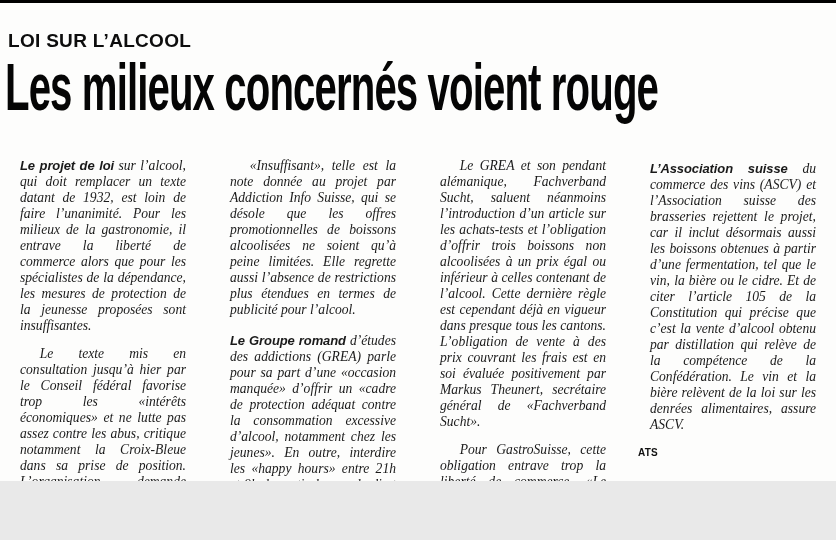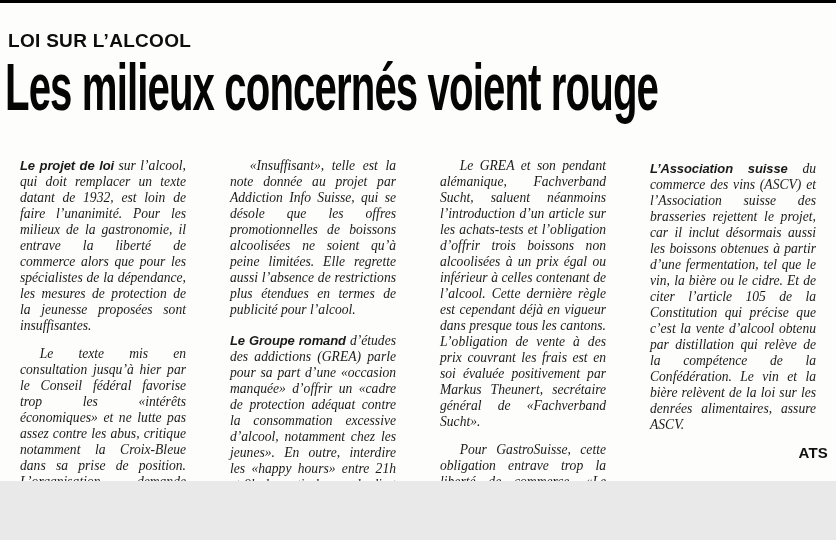--- a/index.html
+++ b/index.html
@@ -62,24 +62,24 @@
   .col p.indent{text-indent:1.45em;}
   .col p.gap{margin-top:15px;}
   .lead{
     font-family:"Liberation Sans", sans-serif;
     font-weight:bold;
     font-size:13px;
     letter-spacing:-.1px;
   }
   .credit{
     margin-top:3px;
-    text-align:right;
+    text-align:left;
     font-family:"Liberation Sans", sans-serif;
     font-weight:bold;
-    font-size:15px;
+    font-size:10px;
     letter-spacing:.2px;
     color:#111;
   }
 </style>
 </head>
 <body>
 
 <div class="page">
   <div class="top-rule"></div>
   <div class="kicker">LOI SUR L’ALCOOL</div>

